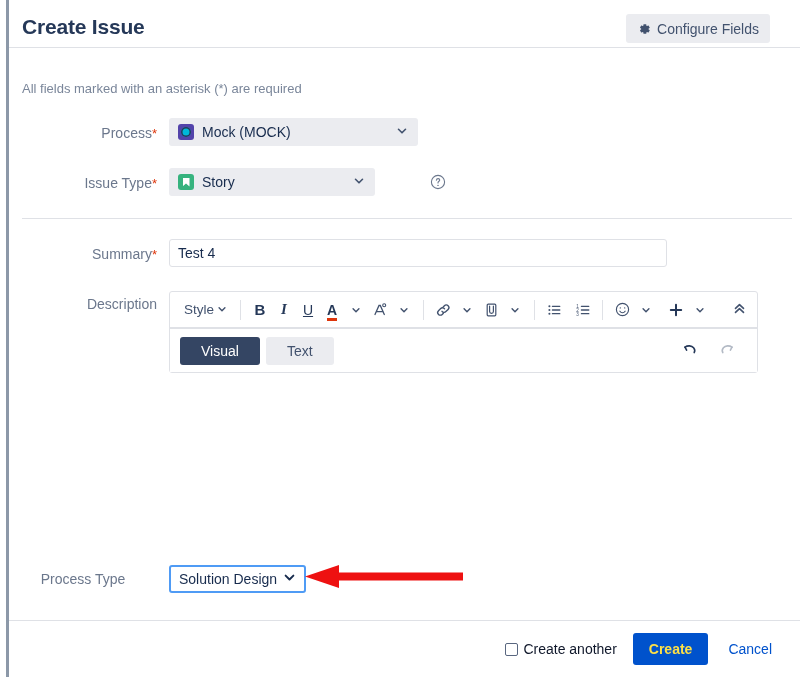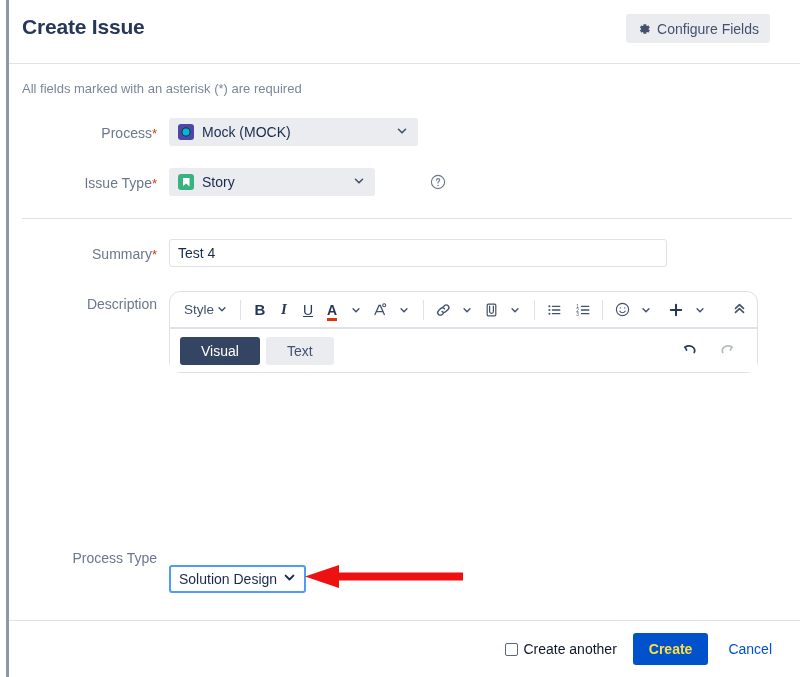--- a/index.html
+++ b/index.html
@@ -21,21 +21,21 @@
   }
   .left-edge-light {
     position:absolute; left:0; top:0; width:6px; height:677px;
     background:#ffffff;
   }
 
   .page { position:absolute; left:9px; top:0; right:0; bottom:0; background:#fff; }
 
   
   .header {
-    position:absolute; left:0; top:0; right:0; height:64px;
+    position:absolute; left:0; top:0; right:0; height:48px;
     border-bottom:1px solid #dfe1e6;
     background:#fff;
   }
   .header-title {
     position:absolute; left:13px; top:15px;
     font-size:21px; font-weight:bold; color:#253858;
     letter-spacing:-0.2px;
   }
   .configure-btn {
     position:absolute; right:30px; top:14px;
@@ -98,21 +98,21 @@
     height:28px; background:#fff;
     border:1px solid #dfe1e6; border-radius:3px;
     padding:0 8px; font-size:14px; color:#172b4d;
     font-family:"Liberation Sans", sans-serif;
     outline:none;
   }
 
   
   .editor {
     position:absolute;
-    border:1px solid #dfe1e6; border-radius:11px;
+    border:1px solid #dfe1e6; border-radius:3px;
     background:#fff;
   }
   .ed-toolbar {
     height:36px; border-bottom:1px solid #dfe1e6;
     display:flex; align-items:center; padding:0 8px; gap:0;
     position:relative;
   }
   .tb-item {
     display:flex; align-items:center; justify-content:center;
     height:26px; min-width:24px; padding:0 3px;
@@ -393,21 +393,21 @@
       </div>
       <div class="ed-redo">
         <svg width="17" height="17" viewBox="0 0 17 17" fill="none" stroke="#b3bac5" stroke-width="1.6" stroke-linecap="round" stroke-linejoin="round">
           <path d="M12.4 9.2L14 6.2"></path>
           <path d="M14 6.2c-2.6-1.9-6.6-1.8-8.6.6-1.5 1.8-1.3 3.6-.6 4.8"></path>
         </svg>
       </div>
     </div>
   </div>
 
-  <div class="flabel" style="left:0; width:148px; top:550px;">Process Type</div>
+  <div class="flabel" style="left:0; width:148px; top:571px;text-align:center;">Process Type</div>
   <div class="native-select" style="left:160px; top:565px;">
     <span>Solution Design</span>
     <span class="chev">
       <svg width="13" height="13" viewBox="0 0 13 13">
           <path d="M2.6 4.6L6.5 8.5l3.9-3.9" stroke="#172b4d" stroke-width="1.9" fill="none" stroke-linecap="round" stroke-linejoin="round"></path>
         </svg>
     </span>
   </div>
 
   <div class="arrow-annot">

